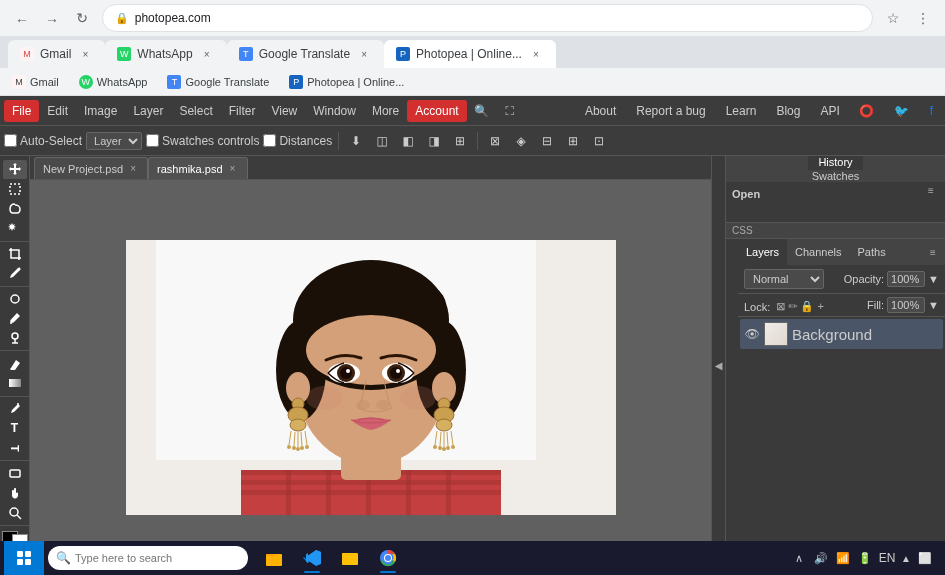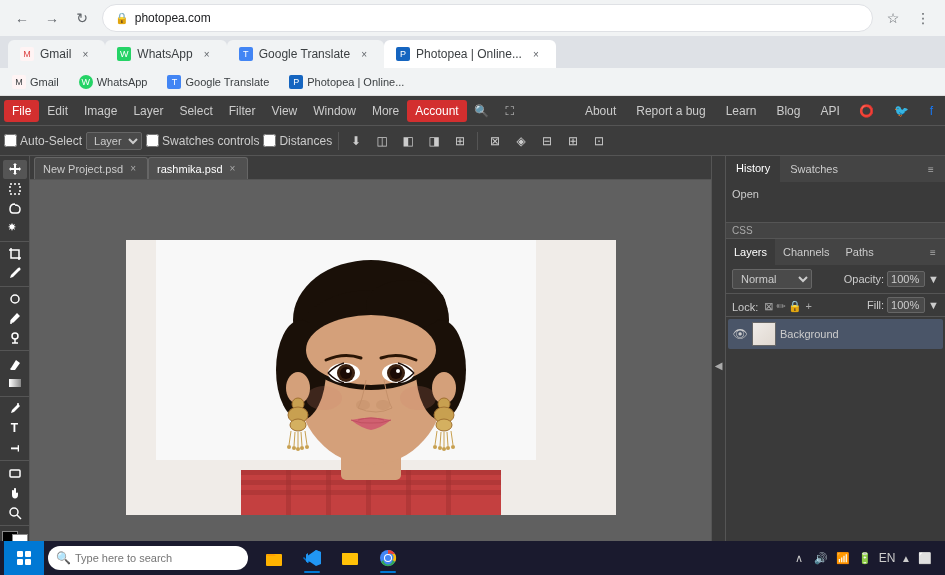--- a/index.html
+++ b/index.html
@@ -65,49 +65,49 @@
 
     
     .portrait-svg { width: 100%; height: 100%; }
 
     
     .right-panel { width: 220px; background: #3a3a3a; display: flex; flex-direction: column; border-left: 1px solid #555; }
     .panel-collapse-btn { width: 14px; background: #3a3a3a; border-left: 1px solid #555; display: flex; align-items: center; justify-content: center; cursor: pointer; color: #aaa; font-size: 10px; }
 
     
     .panel-section { border-bottom: 1px solid #555; }
-    .panel-tabs { background: #444; display: flex; align-items: center; height: 26px; }
+    .panel-tabs { background: #444; display: flex; align-items: center; height: 26px; flex-direction: column; }
     .panel-tab { padding: 0 10px; height: 26px; display: flex; align-items: center; font-size: 11px; color: #ccc; cursor: pointer; }
     .panel-tab.active { background: #3a3a3a; color: white; border-bottom: 2px solid #3a3a3a; }
     .panel-tab-actions { margin-left: auto; padding: 0 6px; display: flex; gap: 4px; }
     .panel-action-btn { width: 16px; height: 16px; display: flex; align-items: center; justify-content: center; cursor: pointer; color: #aaa; font-size: 10px; border-radius: 2px; }
-    .panel-content { padding: 4px 6px; min-height: 40px; }
+    .panel-content { padding: 4px 6px; min-height: 40px; font-weight: bold; }
     .panel-text { font-size: 11px; color: #ccc; padding: 2px 0; }
 
     
-    .layers-section { flex: 1; display: flex; flex-direction: column; }
+    .layers-section { flex: 1; display: flex; flex-direction: column; margin-left: 12px; }
     .layers-tabs { background: #444; display: flex; align-items: center; height: 26px; }
     .layers-tab { padding: 0 8px; height: 26px; display: flex; align-items: center; font-size: 11px; color: #ccc; cursor: pointer; }
     .layers-tab.active { background: #3a3a3a; color: white; }
     .layers-controls { background: #3a3a3a; padding: 4px 6px; display: flex; align-items: center; gap: 4px; border-bottom: 1px solid #555; }
     .blend-select { background: #4a4a4a; border: 1px solid #666; color: #ccc; font-size: 11px; padding: 2px 4px; cursor: pointer; border-radius: 2px; width: 80px; }
     .opacity-control { display: flex; align-items: center; gap: 3px; font-size: 11px; color: #ccc; margin-left: auto; }
     .opacity-input { background: #4a4a4a; border: 1px solid #666; color: #ccc; font-size: 11px; width: 38px; padding: 1px 3px; border-radius: 2px; }
     .lock-controls { padding: 3px 6px; display: flex; align-items: flex-end; gap: 6px; font-size: 11px; color: #ccc; border-bottom: 1px solid #555; }
     .lock-icon-set { display: flex; gap: 3px; }
     .lock-icon-btn { color: #aaa; font-size: 11px; cursor: pointer; }
     .fill-control { display: flex; align-items: center; gap: 3px; margin-left: auto; font-size: 11px; color: #ccc; }
     .fill-input { background: #4a4a4a; border: 1px solid #666; color: #ccc; font-size: 11px; width: 38px; padding: 1px 3px; border-radius: 2px; }
     .layers-list { flex: 1; overflow-y: auto; padding: 2px; }
     .layer-item { display: flex; align-items: center; gap: 4px; padding: 3px 4px; border-radius: 2px; cursor: pointer; }
     .layer-item.active { background: #4a5568; }
     .layer-visibility { width: 16px; height: 16px; display: flex; align-items: center; justify-content: center; cursor: pointer; font-size: 12px; }
     .layer-thumb { width: 24px; height: 24px; background: #888; border: 1px solid #666; overflow: hidden; display: flex; align-items: center; justify-content: center; }
     .layer-thumb-inner { width: 100%; height: 100%; background: linear-gradient(135deg, #f0ece8 0%, #e0d8d0 100%); }
-    .layer-name { font-size: 11px; color: #ccc; }
+    .layer-name { font-size: 15px; color: #ccc; }
     .layers-bottom { padding: 4px 6px; display: flex; gap: 4px; justify-content: center; border-top: 1px solid #555; }
     .layer-action-btn { width: 20px; height: 20px; display: flex; align-items: center; justify-content: center; cursor: pointer; color: #aaa; font-size: 11px; border-radius: 2px; }
 
     
     .taskbar { background: #1a1a2e; height: 34px; display: flex; align-items: center; padding: 0 4px; position: fixed; bottom: 0; width: 945px; }
     .taskbar-start { width: 40px; height: 34px; background: #0078d4; display: flex; align-items: center; justify-content: center; cursor: pointer; }
     .taskbar-search { flex: 0 0 200px; height: 24px; background: white; border-radius: 12px; display: flex; align-items: center; padding: 0 8px; gap: 4px; margin: 0 4px; }
     .taskbar-search input { border: none; outline: none; font-size: 11px; color: #333; flex: 1; }
     .taskbar-apps { display: flex; align-items: center; gap: 2px; margin-left: 4px; }
     .taskbar-app { width: 36px; height: 34px; display: flex; align-items: center; justify-content: center; cursor: pointer; position: relative; }

